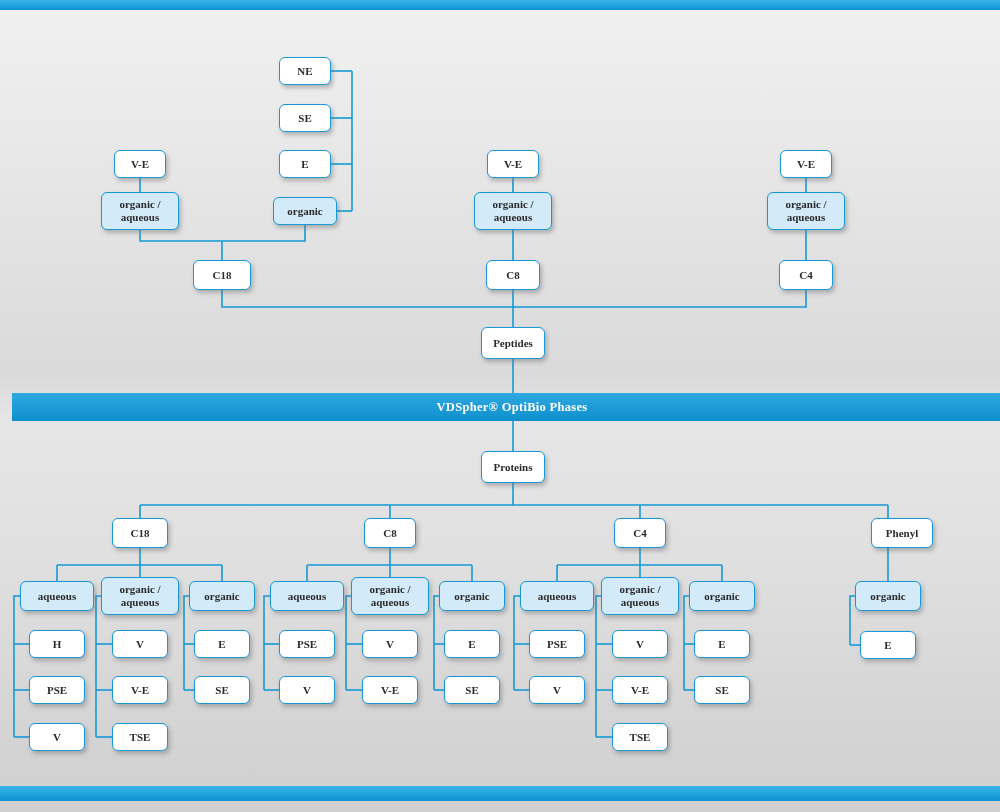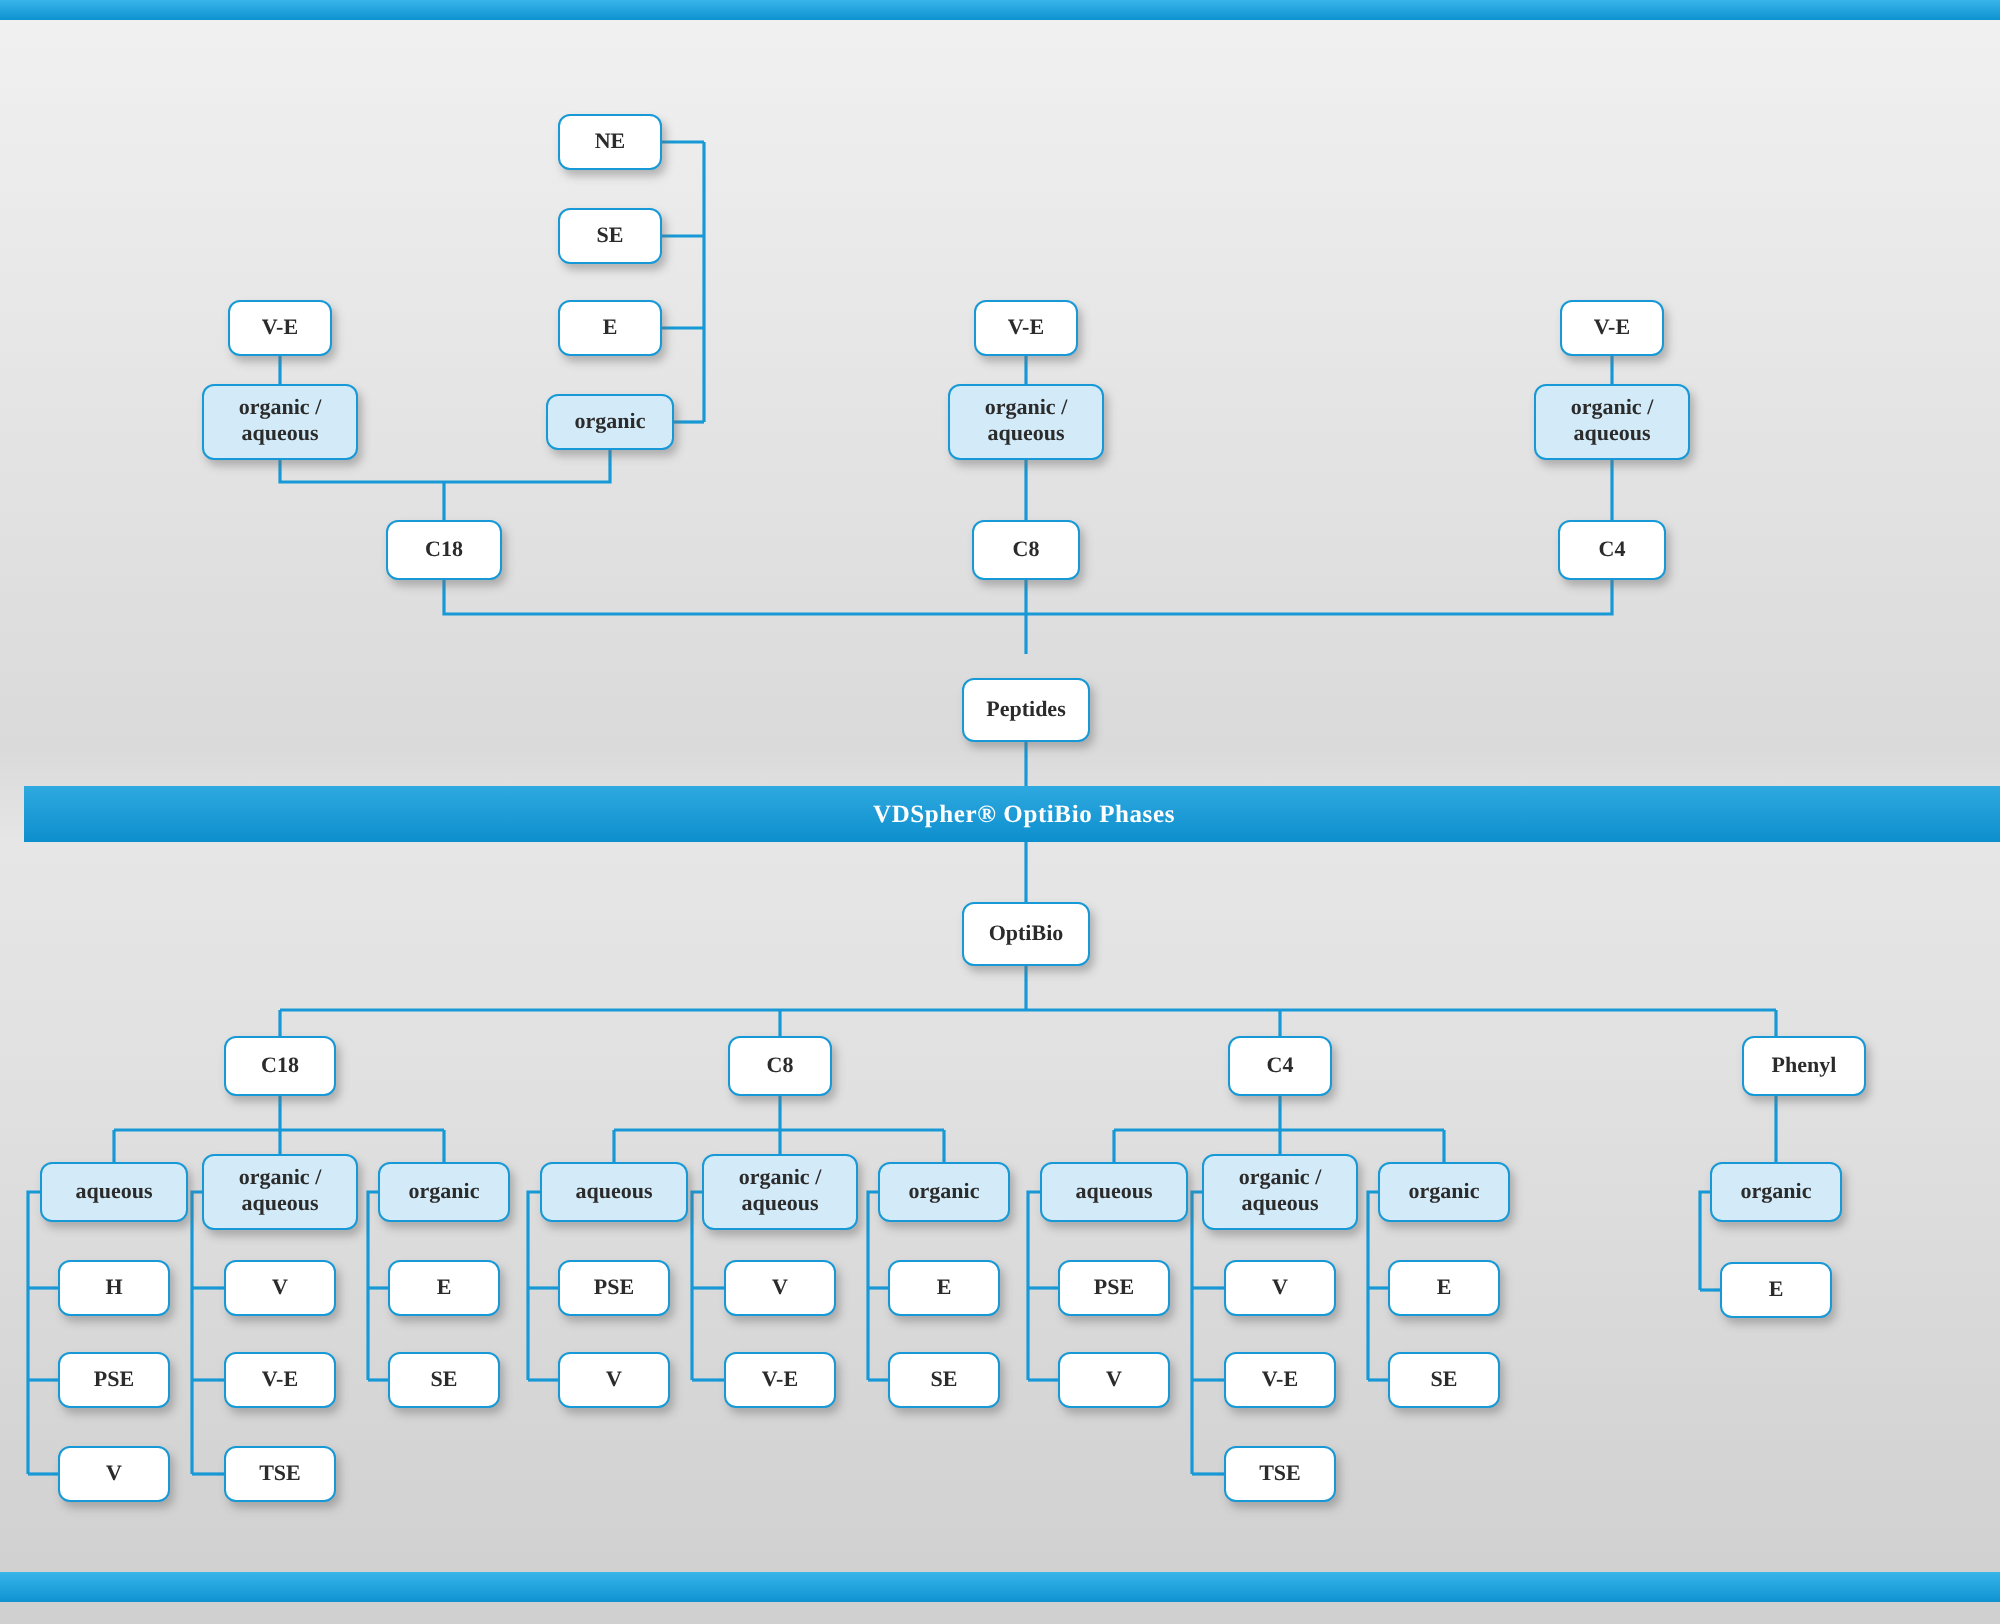--- a/index.html
+++ b/index.html
@@ -162,22 +162,22 @@
       <div class="node category" style="left: 273px; top: 197px; width: 64px; height: 28px;">organic</div>
       <div class="node" style="left: 193px; top: 260px; width: 58px; height: 30px;">C18</div>
       <div class="node" style="left: 487px; top: 150px; width: 52px; height: 28px;">V-E</div>
       <div class="node category" style="left: 474px; top: 192px; width: 78px; height: 38px;">organic /
 aqueous</div>
       <div class="node" style="left: 486px; top: 260px; width: 54px; height: 30px;">C8</div>
       <div class="node" style="left: 780px; top: 150px; width: 52px; height: 28px;">V-E</div>
       <div class="node category" style="left: 767px; top: 192px; width: 78px; height: 38px;">organic /
 aqueous</div>
       <div class="node" style="left: 779px; top: 260px; width: 54px; height: 30px;">C4</div>
-      <div class="node" style="left: 481px; top: 327px; width: 64px; height: 32px; margin-top: 12px;">Peptides</div>
-      <div class="node" style="left: 481px; top: 451px; width: 64px; height: 32px;">OptiBio</div>
+      <div class="node" style="left: 481px; top: 327px; width: 64px; height: 32px;">Peptides</div>
+      <div class="node" style="left: 481px; top: 451px; width: 64px; height: 32px;">Proteins</div>
       <div class="node" style="left: 112px; top: 518px; width: 56px; height: 30px;">C18</div>
       <div class="node" style="left: 364px; top: 518px; width: 52px; height: 30px;">C8</div>
       <div class="node" style="left: 614px; top: 518px; width: 52px; height: 30px;">C4</div>
       <div class="node" style="left: 857px; top: 518px; width: 62px; height: 30px; margin-left: 14px;">Phenyl</div>
       <div class="node category" style="left: 20px; top: 581px; width: 74px; height: 30px;">aqueous</div>
       <div class="node category" style="left: 101px; top: 577px; width: 78px; height: 38px;">organic /
 aqueous</div>
       <div class="node category" style="left: 189px; top: 581px; width: 66px; height: 30px;">organic</div>
       <div class="node" style="left: 29px; top: 630px; width: 56px; height: 28px;">H</div>
       <div class="node" style="left: 29px; top: 676px; width: 56px; height: 28px;">PSE</div>

